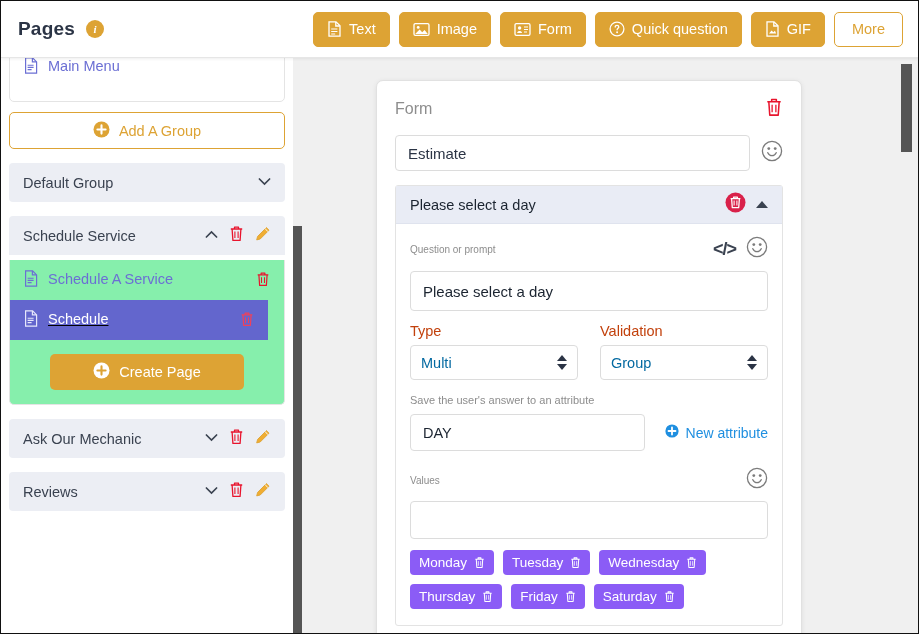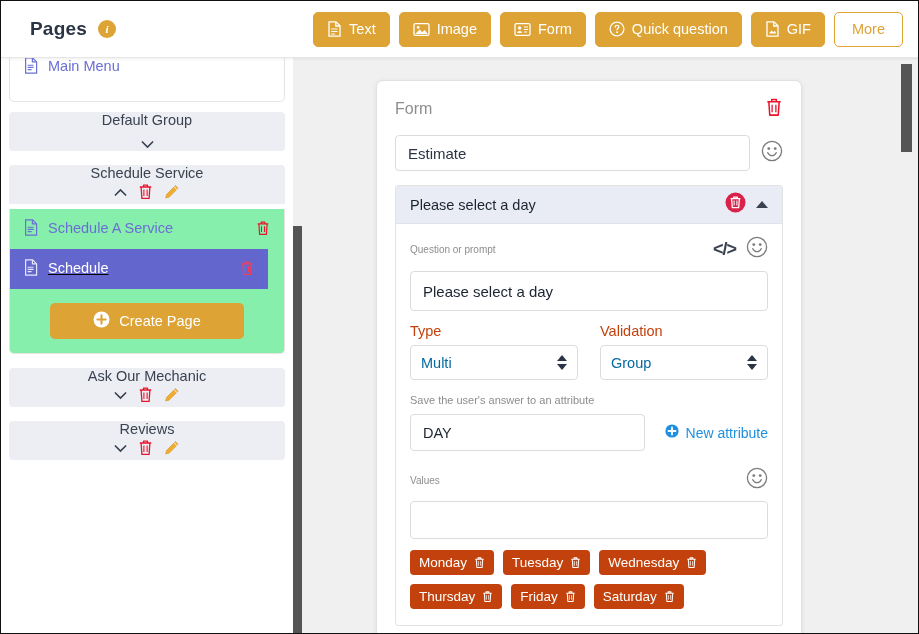--- a/index.html
+++ b/index.html
@@ -19,21 +19,20 @@
 
   
   .topbar {
     position: absolute; top: 0; left: 0;
     width: 919px; height: 57px;
     background: #ffffff;
     border-bottom: 1px solid #e6e6e6;
     display: flex; align-items: center;
     box-shadow: 0 1px 3px rgba(0,0,0,0.07);
     z-index: 5;
-    padding-left: 12px;
   }
   .brand { display: flex; align-items: center; margin-left: 17px; }
   .brand-title {
     font-size: 19px; font-weight: 700; color: #2b3445; letter-spacing: .2px;
   }
   .info-badge {
     width: 18px; height: 18px; border-radius: 50%;
     background: #dda334; color: #fff;
     font-size: 11px; font-weight: 700; font-style: italic;
     display: flex; align-items: center; justify-content: center;
@@ -92,21 +91,21 @@
 
   .add-group {
     display: flex; align-items: center; justify-content: center; gap: 9px;
     height: 37px; border: 1px solid #dda334; border-radius: 5px;
     color: #dda334; font-size: 14.5px; background: #fff; cursor: pointer;
     margin: 0 0 14px 0;
   }
   .group-row {
     display: flex; align-items: center;
     height: 39px; background: #eceef4; border-radius: 4px;
-    padding: 0 14px; margin-bottom: 14px; cursor: pointer; flex-direction: column;
+    padding: 0 14px; margin-bottom: 14px; cursor: pointer;
   }
   .group-row .gname { font-size: 14.5px; color: #3a4250; flex: 1; }
   .group-row .gctrls { display: flex; align-items: center; gap: 11px; }
   .group-row.attached { margin-bottom: 5px; border-radius: 4px 4px 0 0; align-items: center; }
   .group-body {
     background: #86efac; border: 1px solid #e4e4e4; border-top: none;
     border-radius: 0 0 5px 5px; padding-bottom: 14px; margin-bottom: 14px;
   }
   .create-page {
     display: flex; align-items: center; justify-content: center; gap: 9px;
@@ -209,21 +208,21 @@
     color: #1f8fe0; font-size: 14px; cursor: pointer;
   }
   .values-row { display: flex; align-items: center; margin-top: 16px; }
   .values-row .sublabel { flex: 1; }
   .values-in {
     margin-top: 8px; height: 38px;
     border: 1px solid #dcdcdc; border-radius: 4px; background: #fff;
   }
   .chips { display: flex; flex-wrap: wrap; gap: 9px; margin-top: 11px; }
   .chip {
-    background: #c2410c; color: #fff; border-radius: 4px;
+    background: #8b5cf6; color: #fff; border-radius: 4px;
     height: 25px; display: flex; align-items: center; gap: 7px;
     padding: 0 9px; font-size: 13.5px; cursor: pointer;
   }
   .chip .cx { display: flex; align-items: center; cursor: pointer; }
 
   
   .rscroll {
     position: absolute; right: 8px; top: 6px;
     width: 11px; height: 88px; background: #555555;
   }
@@ -312,20 +311,29 @@
             <svg width="14" height="17" viewBox="0 0 14 17">
                 <path d="M1.6.9h7l4 4v11.2h-11z" fill="none" stroke="#6b6fd4" stroke-width="1.2"></path>
                 <path d="M8.4 1v3.9h3.9" fill="none" stroke="#6b6fd4" stroke-width="1.2"></path>
                 <path d="M3.6 8.2h6M3.6 10.4h6M3.6 12.6h4" stroke="#6b6fd4" stroke-width="1.1"></path>
               </svg>
           </span>
           <span class="plabel">Main Menu</span>
         </div>
       </div>
 
+      <div class="add-group">
+        <span>
+          <svg width="17" height="17" viewBox="0 0 17 17">
+              <circle cx="8.5" cy="8.5" r="8" fill="#dda334"></circle>
+              <path d="M8.5 4.4v8.2M4.4 8.5h8.2" stroke="#fff" stroke-width="2.1" stroke-linecap="round"></path>
+            </svg>
+        </span>
+        <span>Add A Group</span>
+      </div>
 
       <div class="group-row">
         <span class="gname">Default Group</span>
         <span class="gctrls">
           <span class="chev">
             <svg width="13" height="9" viewBox="0 0 13 9">
                 <path d="M1.4 2 6.5 7l5.1-5" fill="none" stroke="#3a4250" stroke-width="1.7" stroke-linecap="round"></path>
               </svg>
           </span>
         </span>

